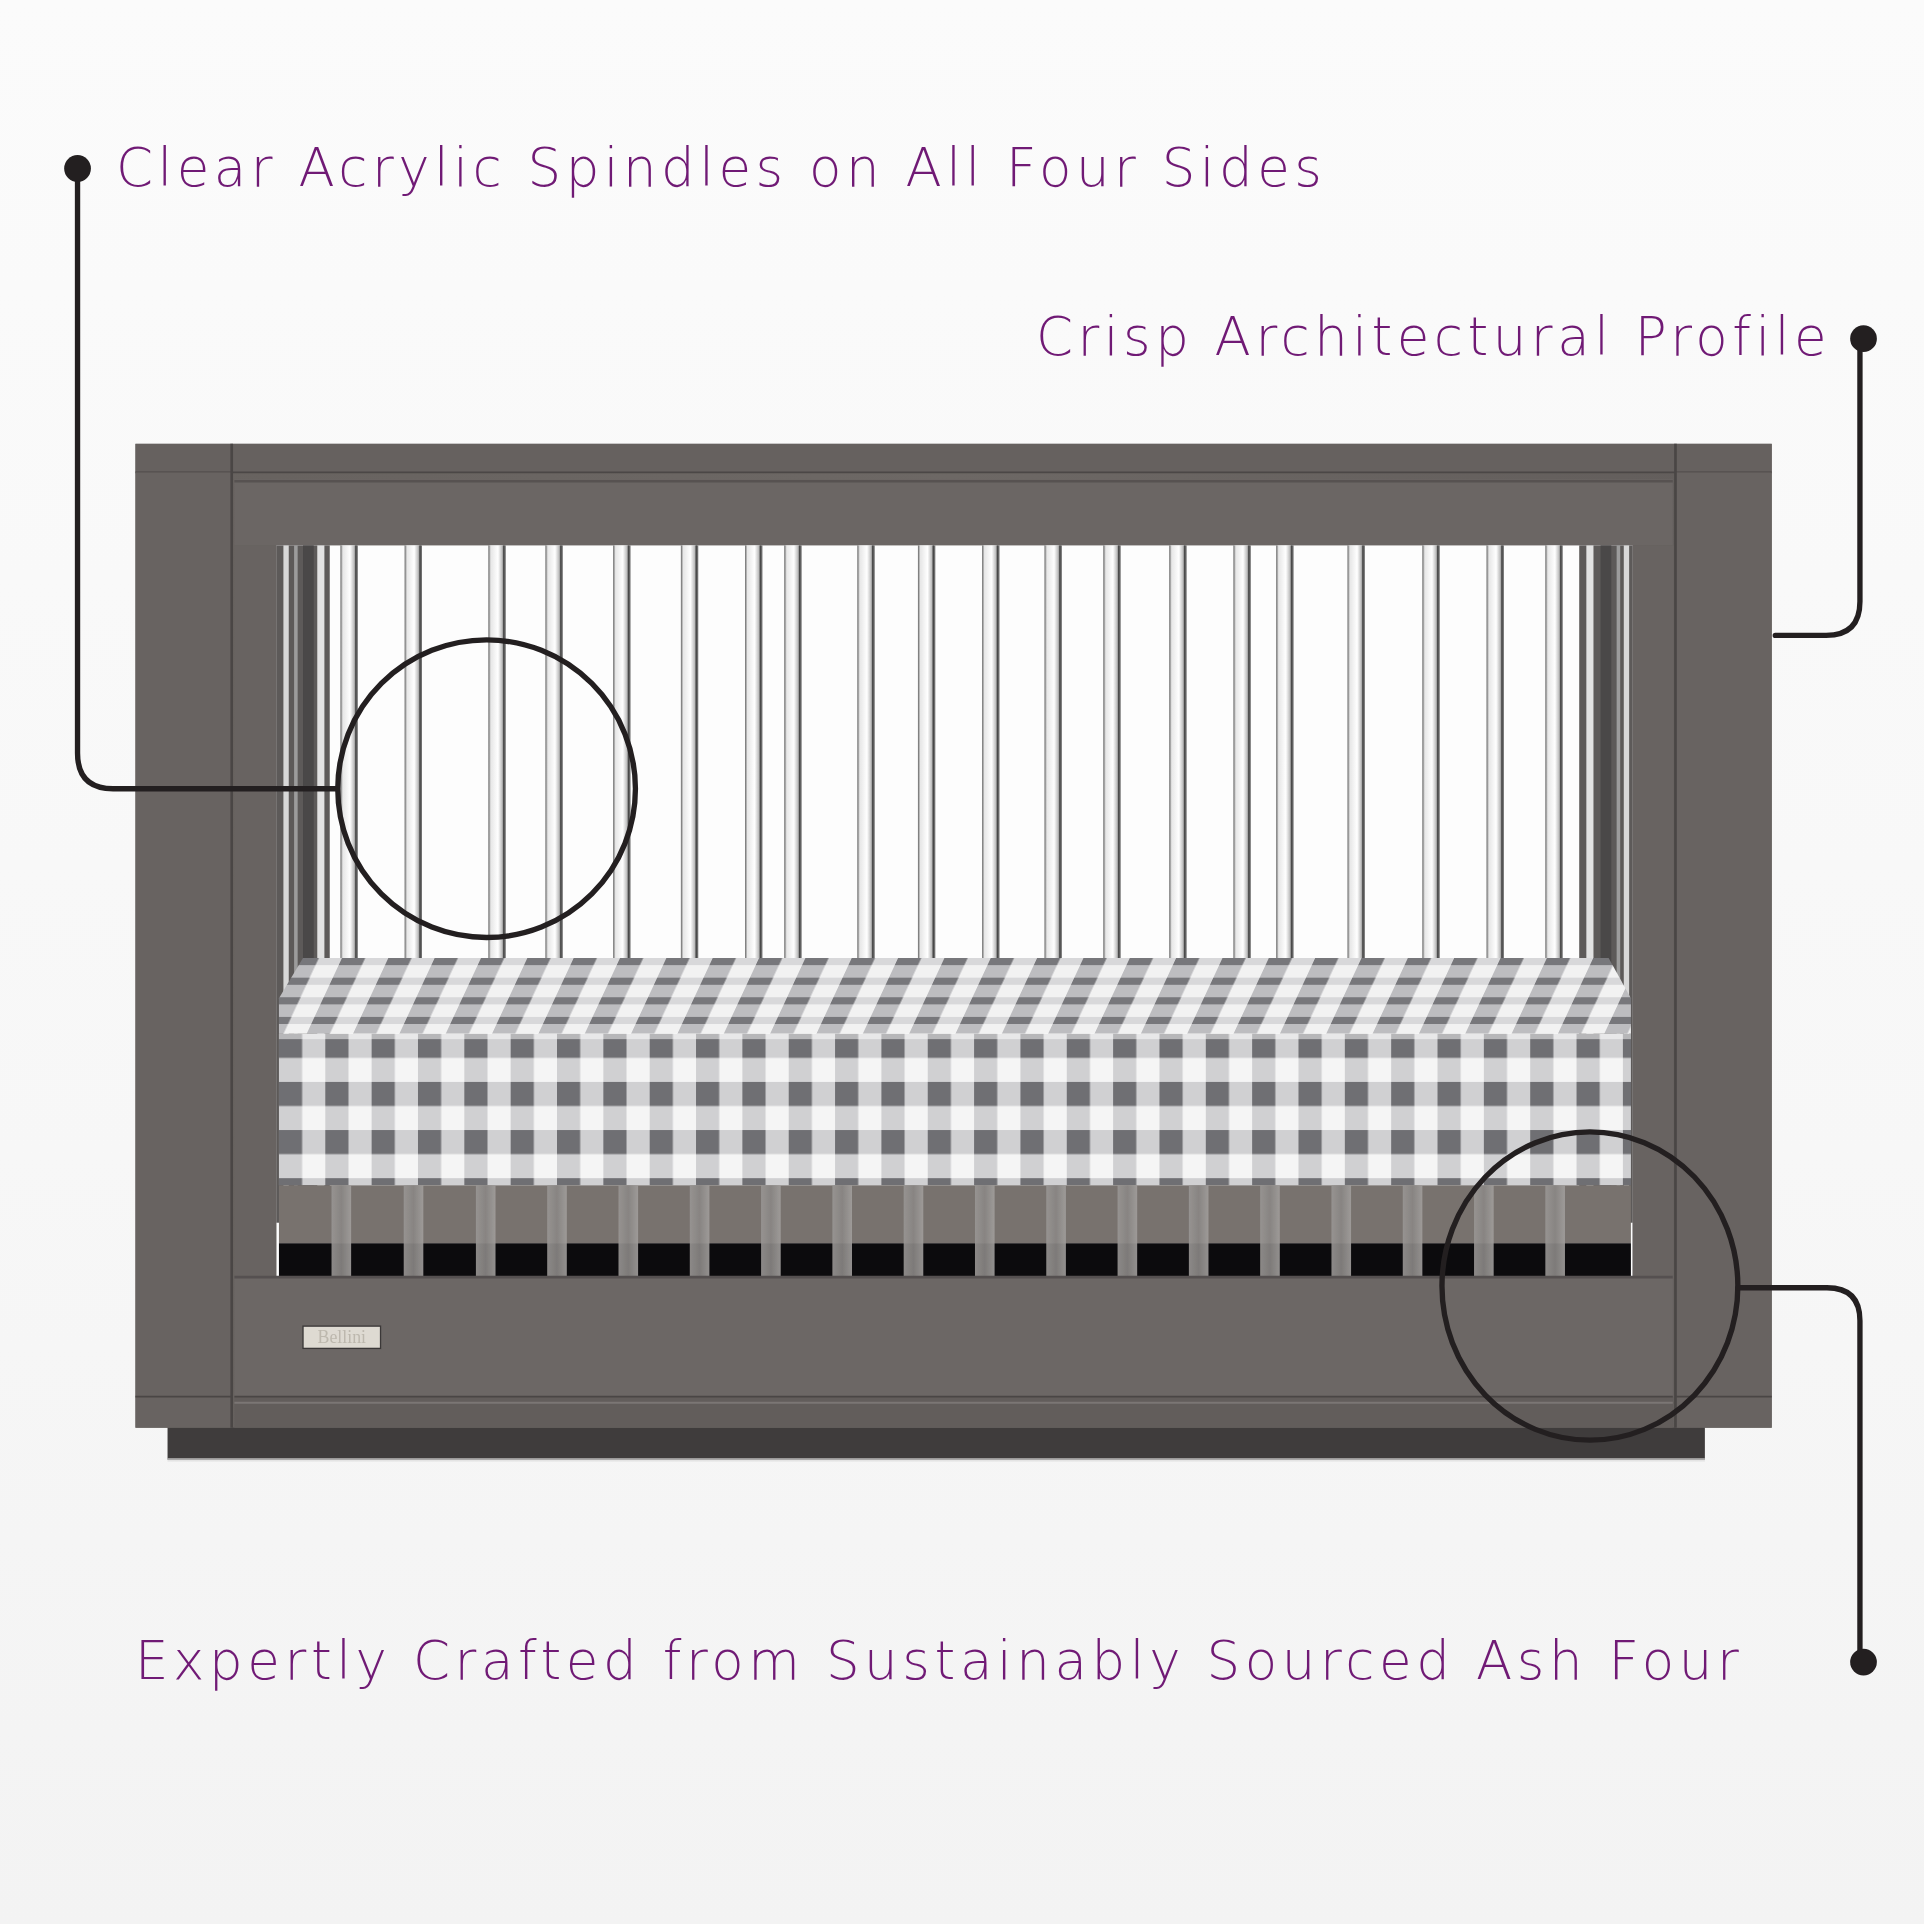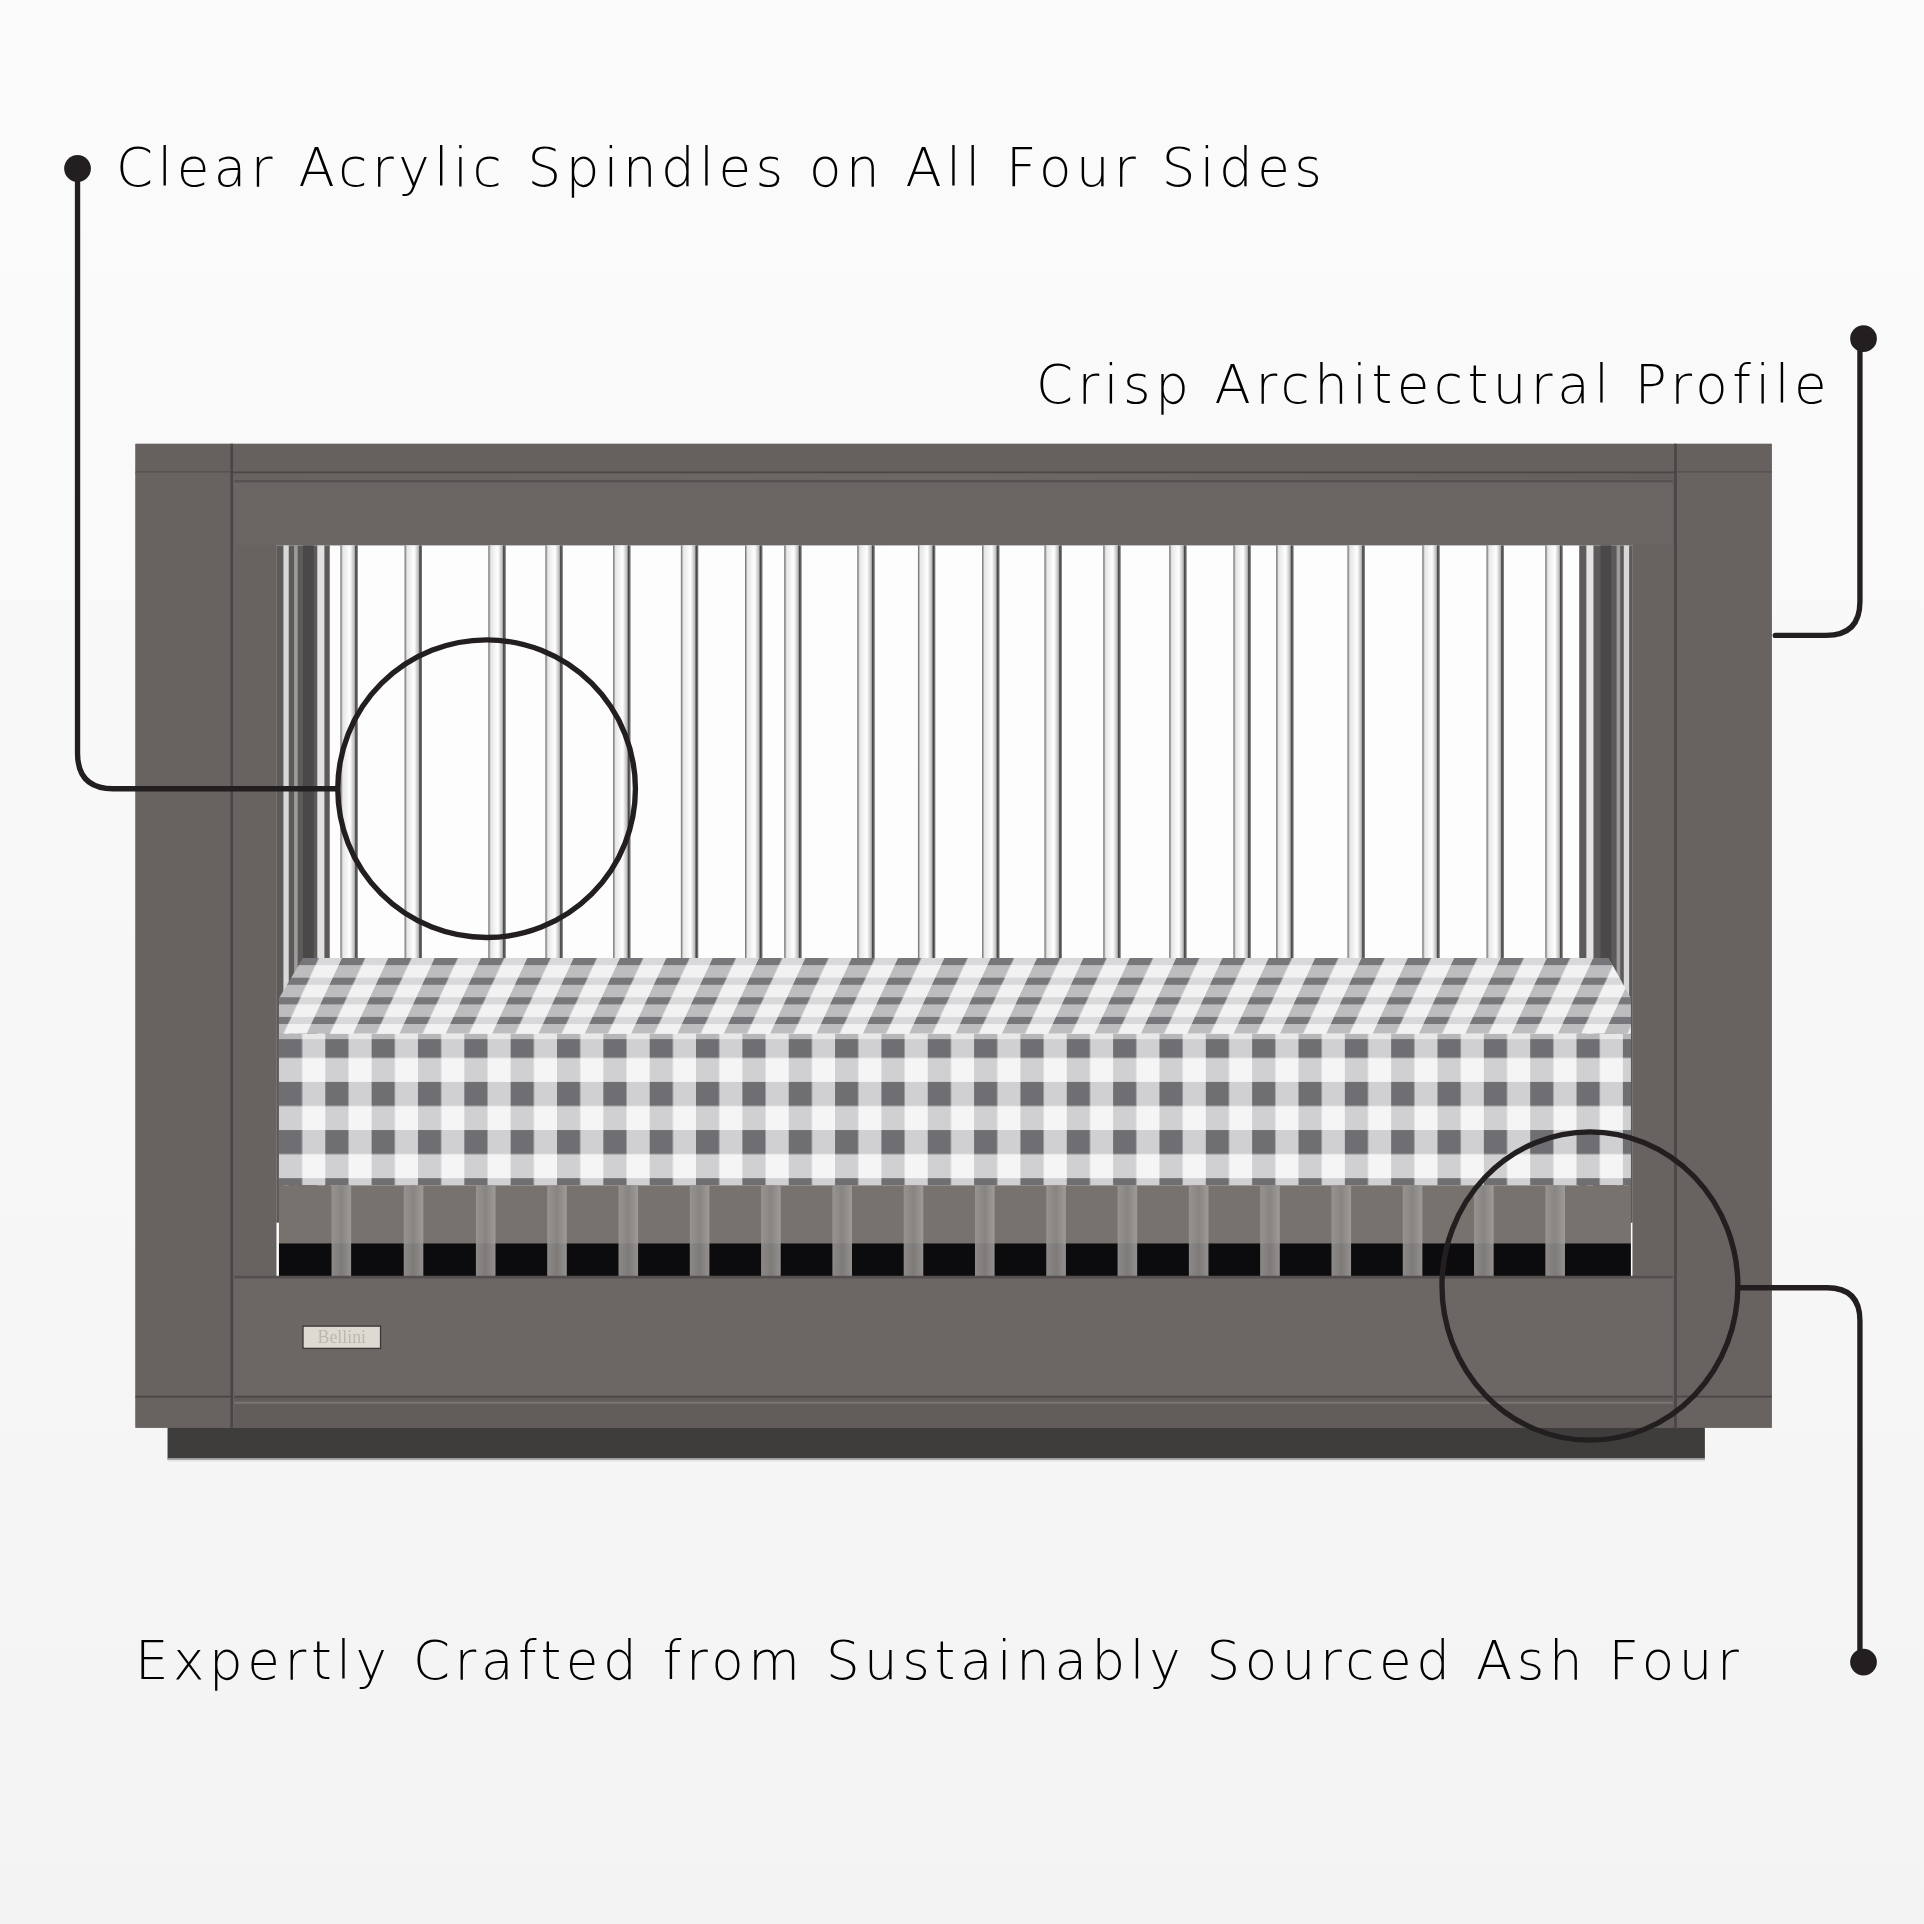--- a/index.html
+++ b/index.html
@@ -1,22 +1,22 @@
 <!DOCTYPE html>
 <html style="font-size:14.3px"><head>
 <meta charset="utf-8">
 <style>
   html,body{margin:0;padding:0;}
   body{width:1925px;height:1925px;position:relative;overflow:hidden;
        background:linear-gradient(180deg,#fbfbfb 0%,#f7f7f7 60%,#f3f3f3 100%);
        font-family:"DejaVu Sans",sans-serif;}
-  .callout-text{position:absolute;color:#000000;font-weight:300;letter-spacing:3.6px;
+  .callout-text{position:absolute;color:#701a75;font-weight:300;letter-spacing:3.6px;
        font-family:"DejaVu Sans",sans-serif;white-space:nowrap;line-height:1;}
   #t1{left:116px;top:141px;font-size:53px;letter-spacing:4.5px;}
-  #t2{left:1036px;top:310px;font-size:53px;letter-spacing:4.5px;margin-top:48px;}
+  #t2{left:1036px;top:310px;font-size:53px;letter-spacing:4.5px;}
   #t3{left:135px;top:1634px;font-size:53px;letter-spacing:4.6px;}
   svg{position:absolute;left:0;top:0;}
 </style>
 </head>
 <body>
 
 <svg width="1925" height="1925" viewBox="0 0 2160 2160">
   <defs>
     <pattern id="gingham" x="313" y="1160" width="52" height="54" patternUnits="userSpaceOnUse">
       <rect width="52" height="54" fill="#f5f5f5"></rect>

